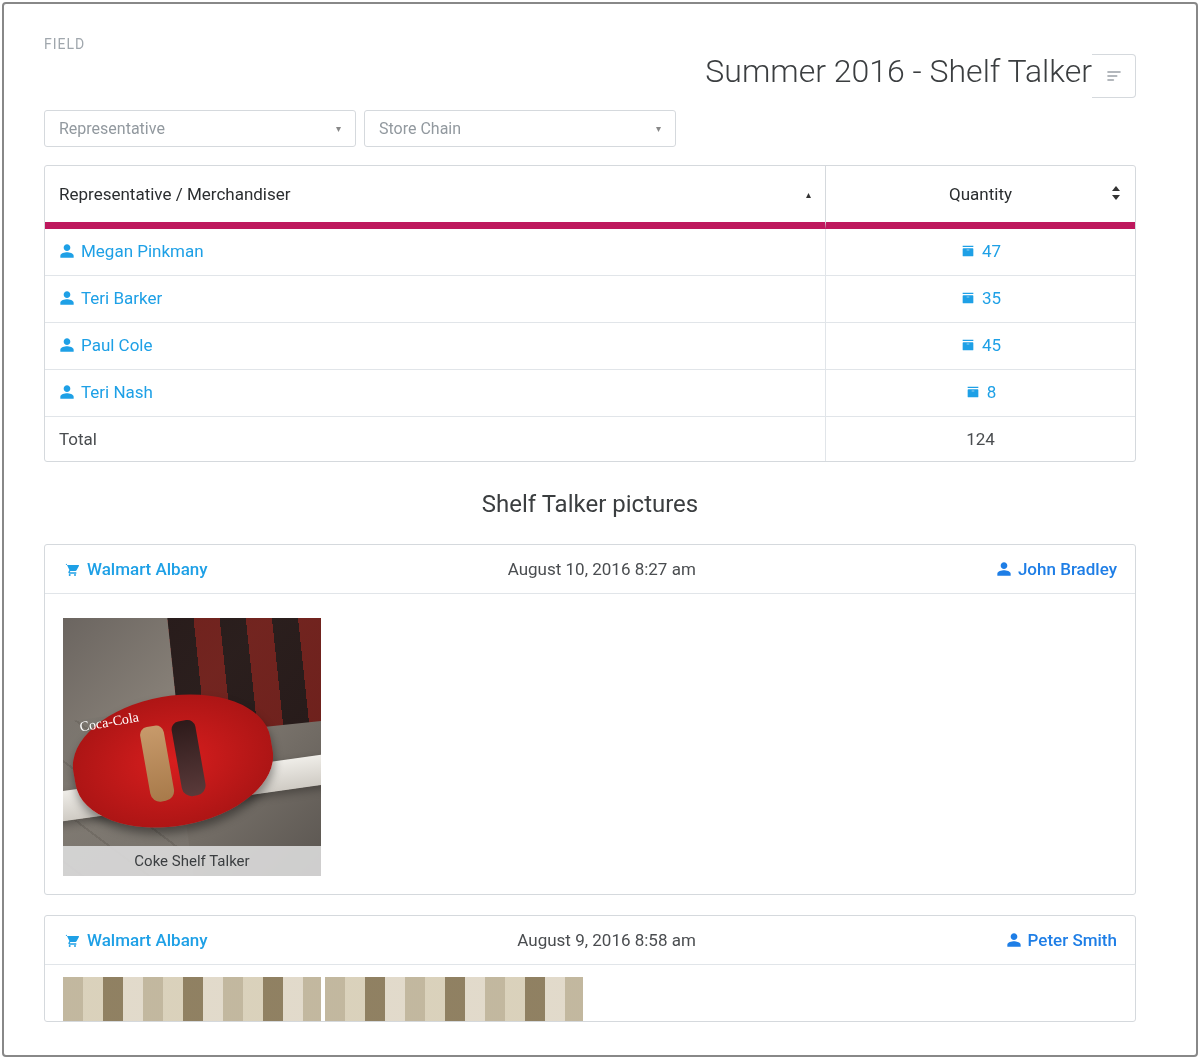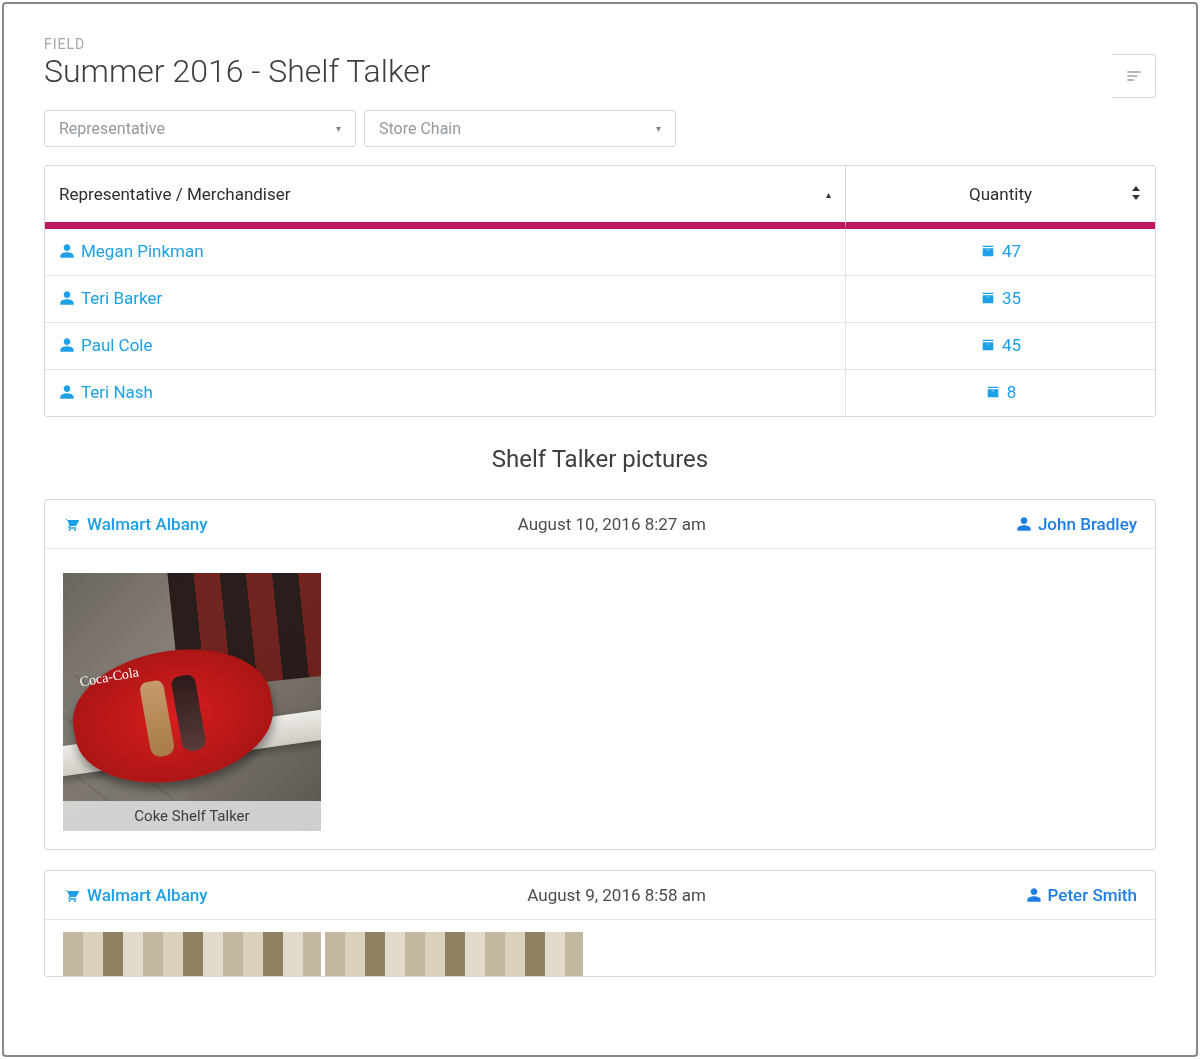--- a/index.html
+++ b/index.html
@@ -13,33 +13,33 @@
     width: 1196px;
     height: 1055px;
     margin: 2px;
     border: 2px solid #888;
     border-radius: 4px;
     overflow: hidden;
     position: relative;
     background: #fff;
   }
   .content {
-    padding: 32px 40px 0 40px;
+    padding: 32px 60px 0 40px;
   }
   .breadcrumb {
     font-size: 14px;
     color: #a0a7ad;
     letter-spacing: 1px;
     text-transform: uppercase;
     margin-bottom: 2px;
   }
   .header-row {
     display: flex;
     align-items: flex-start;
-    justify-content: space-between;
+    justify-content: flex-end;
     margin-bottom: 12px;
   }
   .page-title {
     font-size: 32px;
     font-weight: 300;
     color: #3b3e40;
     line-height: 1.1;
   }
   .header-controls {
     display: flex;
@@ -385,20 +385,24 @@
               </a></td>
             <td class="qty-cell"><a class="link">
                 <span class="icon">
                   <svg viewBox="0 0 24 24" fill="#1ea0e6">
                     <path d="M20 6H4V4h16v2zm-1 2H5c-.55 0-1 .45-1 1v10c0 .55.45 1 1 1h14c.55 0 1-.45 1-1V9c0-.55-.45-1-1-1zm-5 3H10v-1h4v1z"></path>
                   </svg>
                 </span>
                 <span>8</span>
               </a></td>
           </tr>
+          <tr class="total-row">
+            <td>Total</td>
+            <td class="qty-cell">124</td>
+          </tr>
         </tbody>
     </table>
 
     <h2 class="section-title">Shelf Talker pictures</h2>
 
     <div class="card">
       <div class="card-header">
         <a class="store">
           <span class="icon">
             <svg viewBox="0 0 24 24" fill="#1ea0e6">

